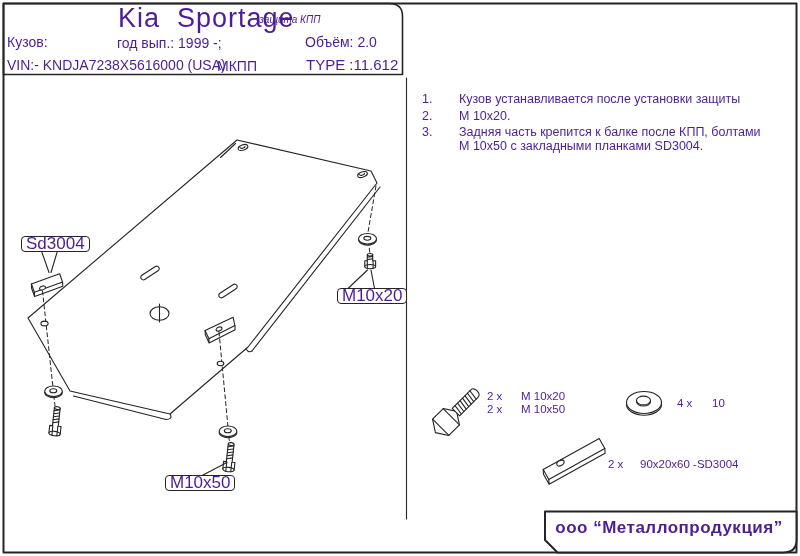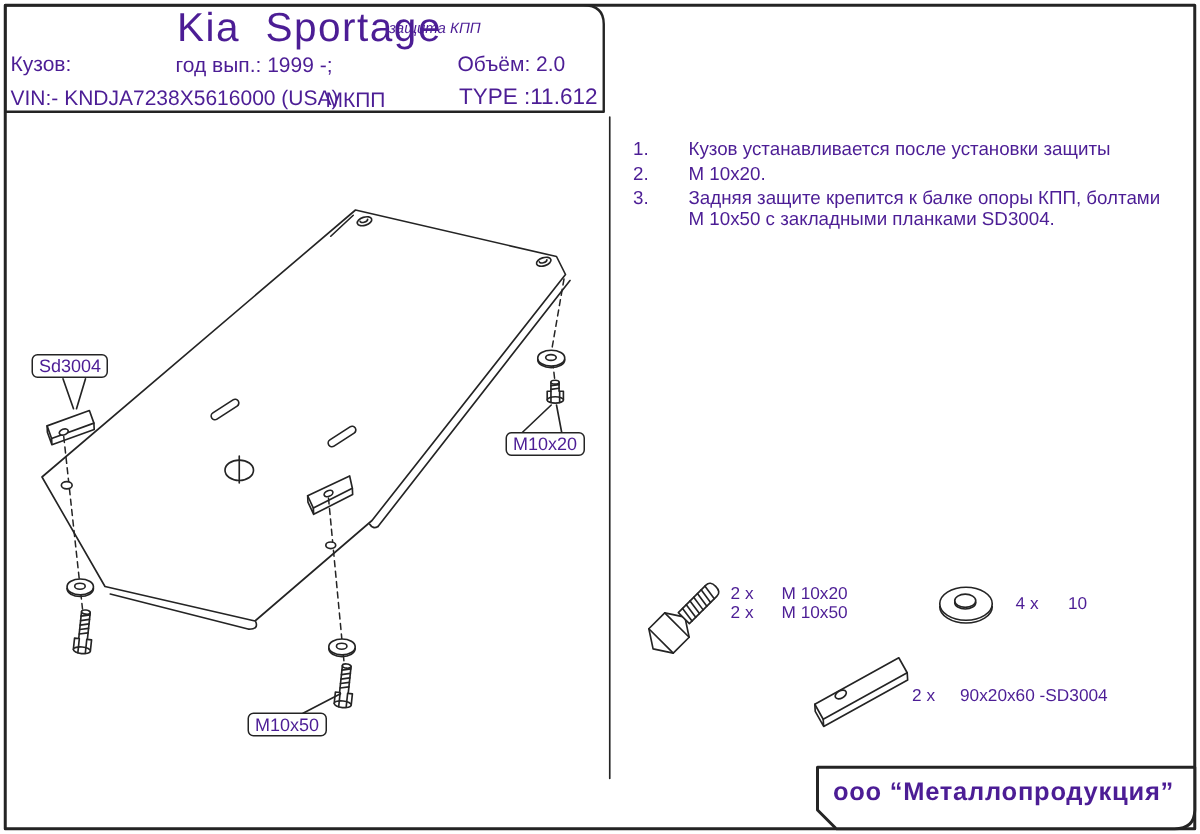--- a/index.html
+++ b/index.html
@@ -14,21 +14,21 @@
   .ln .thick{stroke-width:2;}
   .ln .med{stroke-width:1.6;}
   .t-title{font-size:27px;letter-spacing:1px;white-space:pre;}
   .t-sub{font-size:10px;font-style:italic;}
   .t-row{font-size:14px;}
   .t-type{font-size:15px;}
   .notes{left:422px;top:93px;width:372px;}
   .note{display:flex;margin-bottom:3px;font-size:12.5px;line-height:13.5px;}
   .note .num{width:37px;flex:0 0 37px;}
   .note .txt{flex:1;}
-  .dlabel{border:1.5px solid #242424;border-radius:4px;background:#fff;font-size:12px;
+  .dlabel{border:1.5px solid #242424;border-radius:4px;background:#fff;font-size:17px;
           line-height:14px;padding:0 4px;}
   .t-part{font-size:11.5px;}
   .company{font-size:17px;font-weight:700;text-align:center;letter-spacing:0.5px;}
 </style>
 </head>
 <body>
 
 <div class="page">
 
   <svg class="ln" width="800" height="556" viewBox="0 0 800 556">
@@ -169,21 +169,21 @@
     </div>
     <div class="note">
       <span class="num">2.</span>
       <span class="txt">
           <div>М 10х20.</div>
       </span>
     </div>
     <div class="note">
       <span class="num">3.</span>
       <span class="txt">
-        <div>Задняя защите крепится к балке опоры КПП, болтами</div>
+        <div>Задняя часть крепится к балке после КПП, болтами</div>
           <div>М 10х50 с закладными планками SD3004.</div>
       </span>
     </div>
   </div>
 
   <div class="abs dlabel" style="left:21px;top:236px;">Sd3004</div>
   <div class="abs dlabel" style="left:337px;top:288px;">M10x20</div>
   <div class="abs dlabel" style="left:165px;top:475px;">M10x50</div>
 
   <div class="abs t-part" style="left:487px;top:390px;">2 x</div>

